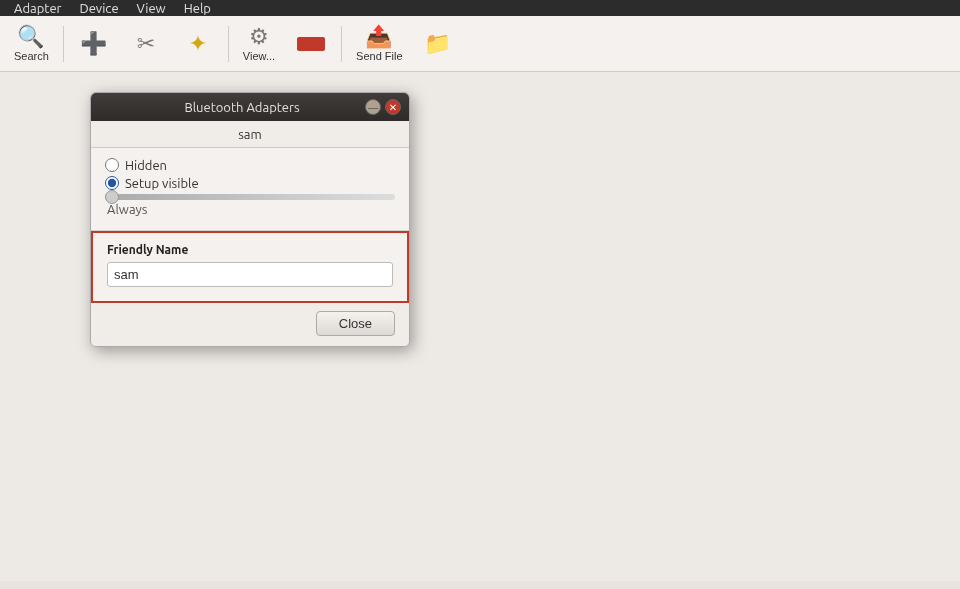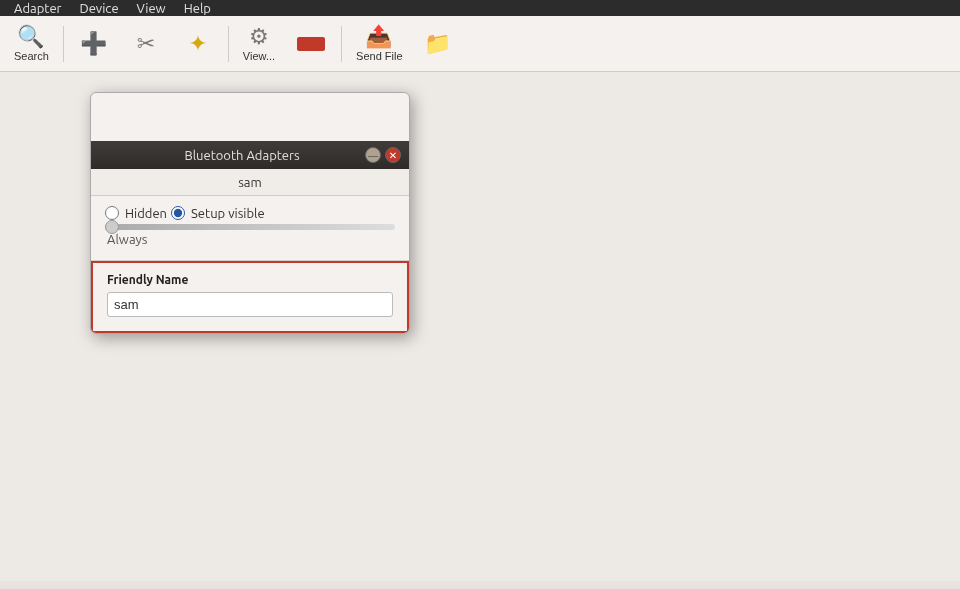--- a/index.html
+++ b/index.html
@@ -85,21 +85,20 @@
     }
     .dialog-titlebar {
       background: linear-gradient(180deg, #403c3a 0%, #2e2b29 100%);
       color: #e8e8e8;
       display: flex;
       align-items: center;
       justify-content: space-between;
       padding: 0 8px;
       height: 28px;
       font-size: 13px;
-      margin-top: 48px;
     }
     .dialog-title-text {
       flex: 1;
       text-align: center;
       font-size: 13px;
       color: #e0e0e0;
     }
     .dialog-controls {
       display: flex;
       gap: 4px;
@@ -138,21 +137,21 @@
 
     .section-title {
       font-weight: bold;
       font-size: 13px;
       color: #222;
       margin-bottom: 6px;
     }
 
     .radio-group {
       display: flex;
-      flex-direction: row;
+      flex-direction: column;
       gap: 4px;
     }
     .radio-item {
       display: flex;
       align-items: center;
       gap: 6px;
       font-size: 13px;
       color: #333;
       cursor: pointer;
     }
@@ -315,16 +314,19 @@
         </div>
         <span class="slider-label">Always</span>
       </div>
     </div>
 
     <div class="friendly-section">
       <div class="friendly-label">Friendly Name</div>
       <input type="text" class="friendly-input" value="sam" style="">
     </div>
 
+    <div class="dialog-footer">
+      <button class="close-btn">Close</button>
+    </div>
 
   </div>
 
 </div>
 
 </body></html>

